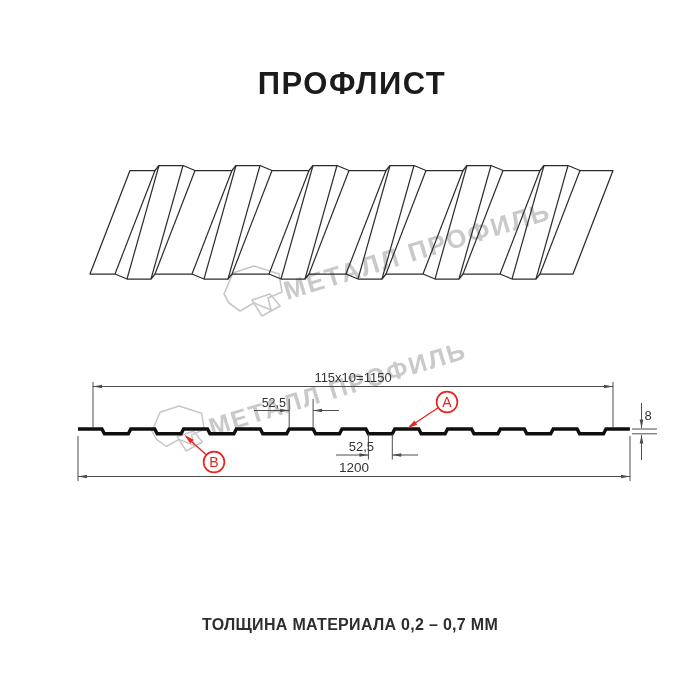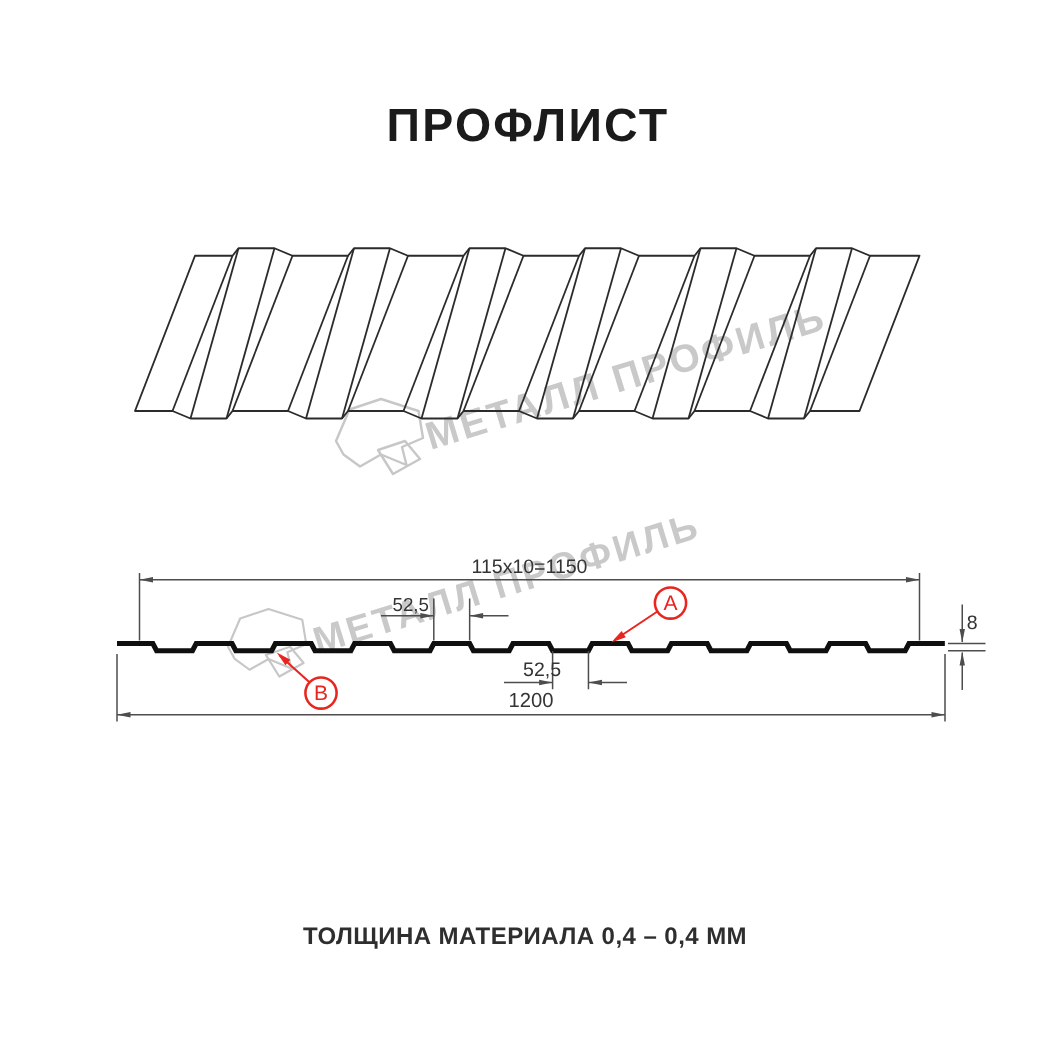--- a/index.html
+++ b/index.html
@@ -117,14 +117,14 @@
       <text class="marker-letter" x="214" y="466.8">B</text>
     </g>
     <g id="redarrows">
         <line x1="438.5" y1="407.5" x2="410" y2="426.5" stroke="#e8251f" stroke-width="1.4"></line>
         <polygon points="407.5,428.3 414.4,420.6 417.2,424.8" fill="#e8251f"></polygon>
         <line x1="206.5" y1="455" x2="186.5" y2="437" stroke="#e8251f" stroke-width="1.4"></line>
         <polygon points="184.5,435.0 193.6,439.8 190.3,443.5" fill="#e8251f"></polygon>
       </g>
   </svg>
 
-  <div class="footer">ТОЛЩИНА МАТЕРИАЛА 0,4 – 0,4 ММ</div>
+  <div class="footer">ТОЛЩИНА МАТЕРИАЛА 0,2 – 0,7 ММ</div>
 </div>
 
 </body></html>

